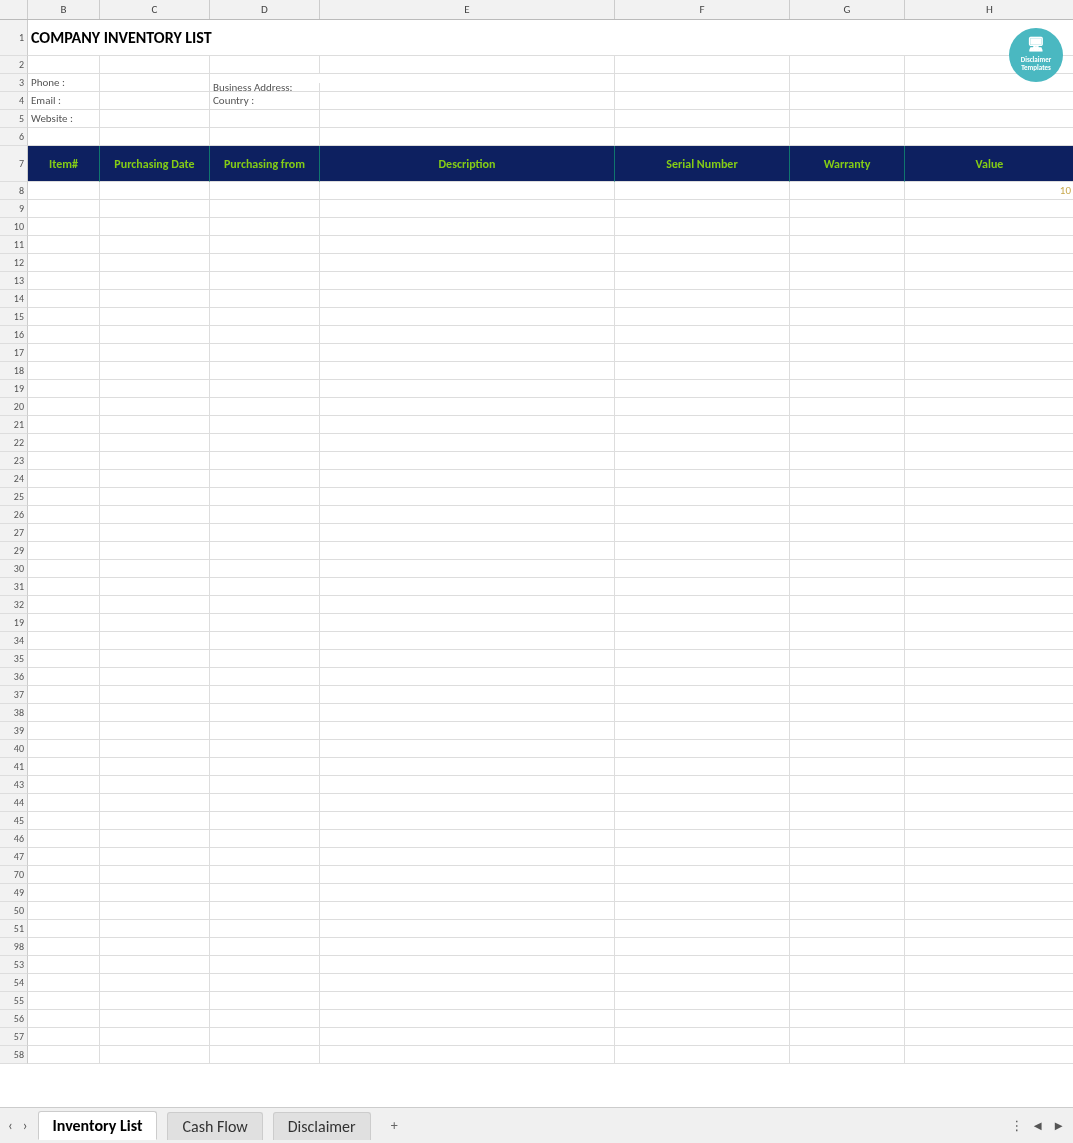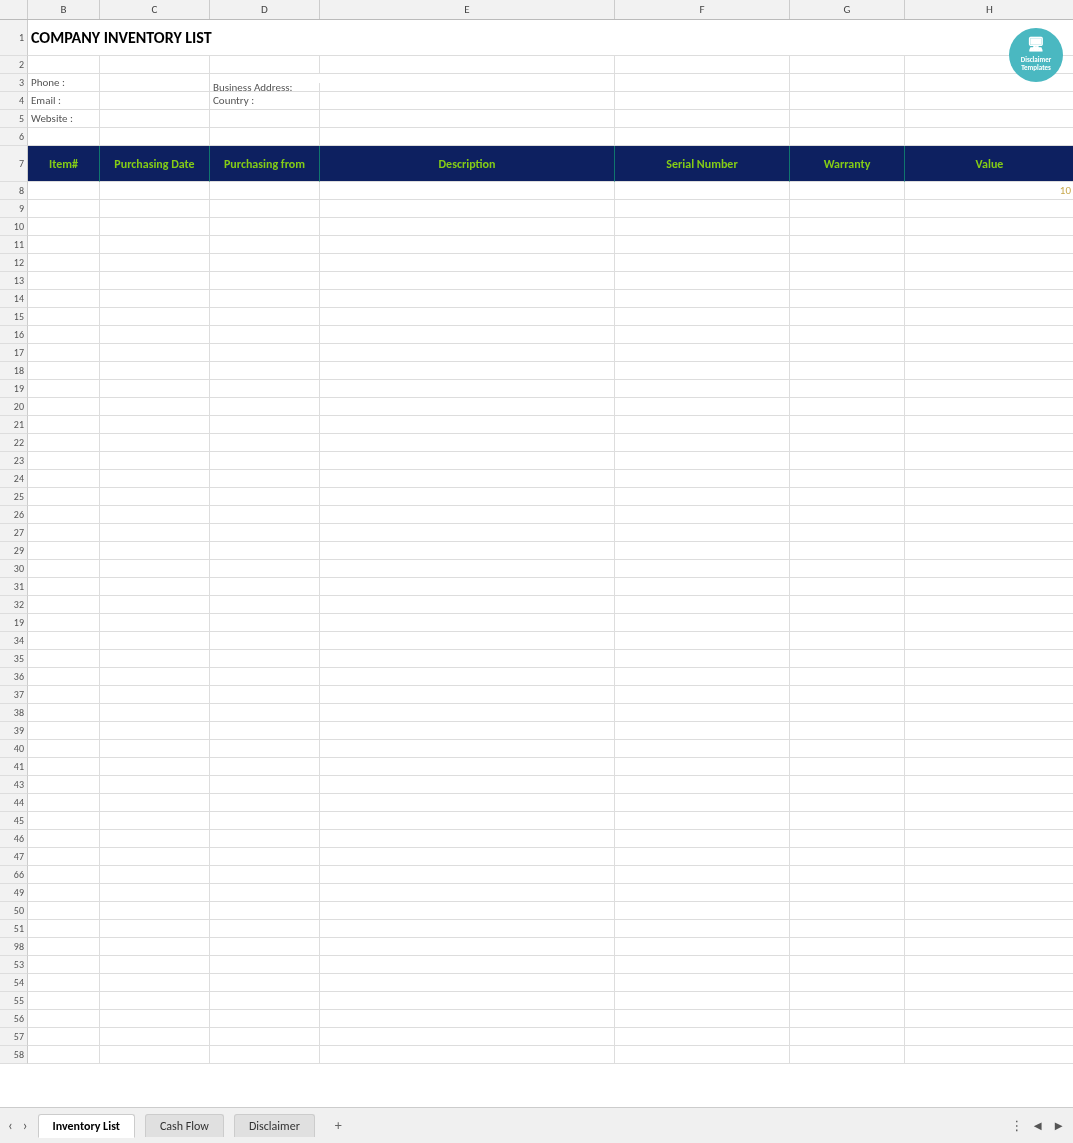--- a/index.html
+++ b/index.html
@@ -36,21 +36,21 @@
       color: #fff;
       text-align: center;
       line-height: 1.2;
     }
     .logo-icon {
       font-size: 14px;
       margin-bottom: 2px;
     }
     .tab {
       padding: 4px 14px;
-      font-size: 12px;
+      font-size: 16px;
       border: 1px solid #ccc;
       border-bottom: none;
       border-radius: 3px 3px 0 0;
       background: #e0e0e0;
       cursor: pointer;
       color: #333;
     }
     .tab.active {
       background: #fff;
       font-weight: bold;
@@ -640,21 +640,21 @@
         <div class="rn-cell">47</div>
         <div class="sc col-b"></div>
         <div class="sc col-c"></div>
         <div class="sc col-d"></div>
         <div class="sc col-e"></div>
         <div class="sc col-f"></div>
         <div class="sc col-g"></div>
         <div class="sc col-h"></div>
       </div>
       <div class="sheet-row">
-        <div class="rn-cell">66</div>
+        <div class="rn-cell">70</div>
         <div class="sc col-b"></div>
         <div class="sc col-c"></div>
         <div class="sc col-d"></div>
         <div class="sc col-e"></div>
         <div class="sc col-f"></div>
         <div class="sc col-g"></div>
         <div class="sc col-h"></div>
       </div>
       <div class="sheet-row">
         <div class="rn-cell">49</div>

